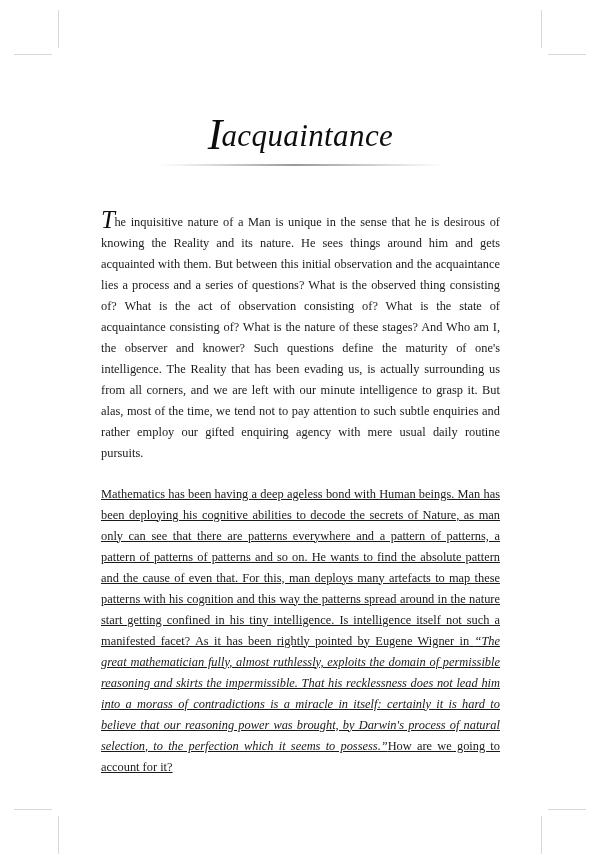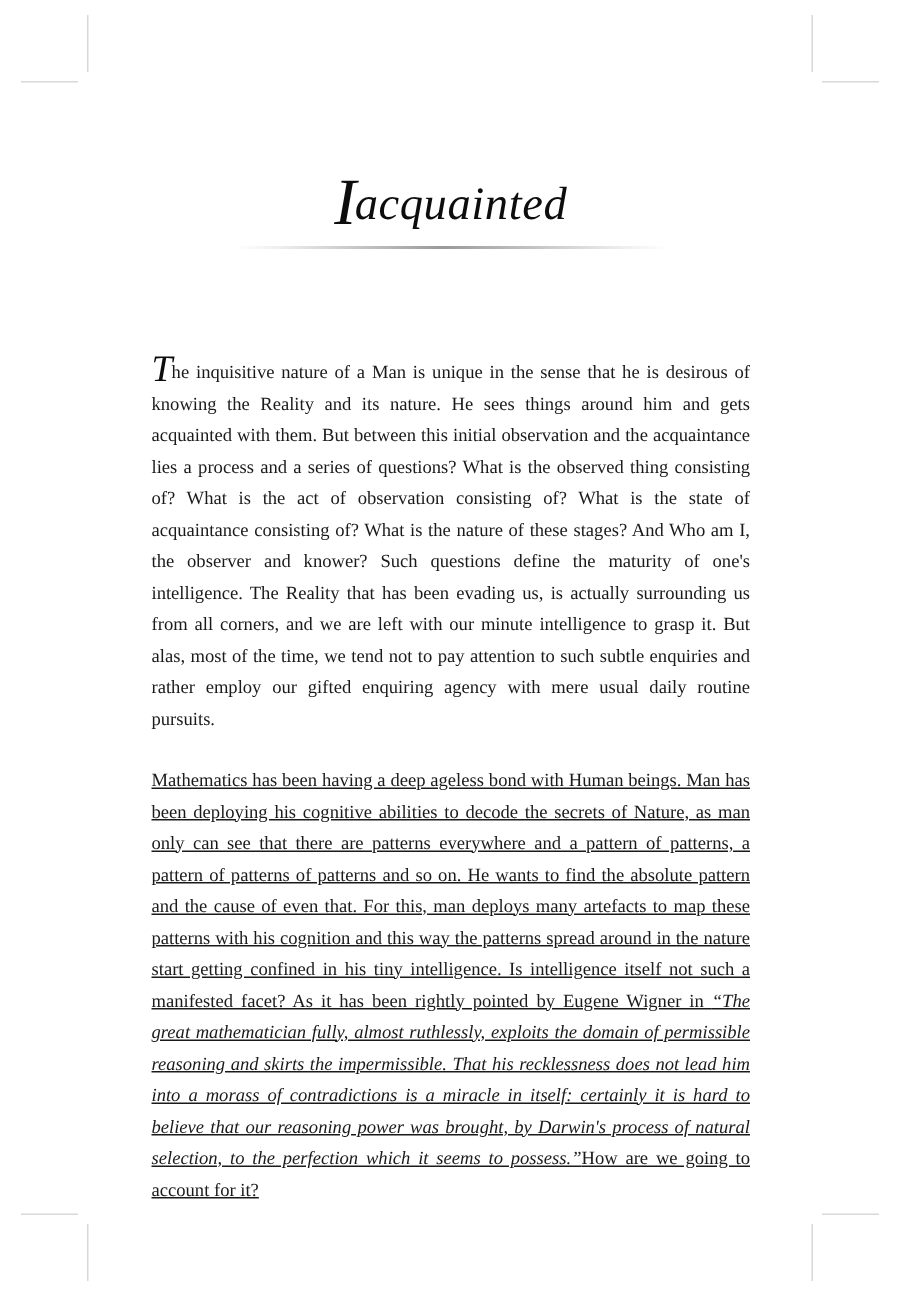--- a/index.html
+++ b/index.html
@@ -97,21 +97,21 @@
   .body-text {
     margin: 0;
     padding: 0;
     text-align: justify;
     text-justify: inter-word;
     font-size: 12.4px;
     line-height: 21px;
     color: #1a1a1a;
     hyphens: none;
   }
-  #para-one { margin-top: 72px; }
+  #para-one { margin-top: 46px; }
   #para-two { margin-top: 20px; text-decoration: underline; }
 
   .drop-cap {
     font-family: "Liberation Serif", "DejaVu Serif", serif;
     font-style: italic;
     font-size: 25px;
     line-height: 0;
     position: relative;
     top: 2px;
     letter-spacing: -0.5px;
@@ -138,21 +138,21 @@
   <span class="h"></span>
 </div>
 <div class="crop-mark cm-br">
   <span class="v"></span>
   <span class="h"></span>
 </div>
 
 <div class="page">
 
   <h1 class="chapter-title">
-    <span class="swash-cap">I</span><span>acquainted</span>
+    <span class="swash-cap">I</span><span>acquaintance</span>
   </h1>
 
   <div class="title-rule"></div>
 
   <p class="body-text" id="para-one">
     <span class="drop-cap">T</span><span>he inquisitive nature of a Man is unique in the sense that he is desirous of knowing the Reality and its nature. He sees things around him and gets acquainted with them. But between this initial observation and the acquaintance lies a process and a series of questions? What is the observed thing consisting of? What is the act of observation consisting of? What is the state of acquaintance consisting of? What is the nature of these stages? And Who am I, the observer and knower? Such questions define the maturity of one's intelligence. The Reality that has been evading us, is actually surrounding us from all corners, and we are left with our minute intelligence to grasp it. But alas, most of the time, we tend not to pay attention to such subtle enquiries and rather employ our gifted enquiring agency with mere usual daily routine pursuits.</span>
   </p>
 
   <p class="body-text" id="para-two">
     <span>Mathematics has been having a deep ageless bond with Human beings. Man has been deploying his cognitive abilities to decode the secrets of Nature, as  man only can see that there are patterns everywhere and a pattern of patterns, a pattern of patterns of patterns and so on. He wants to find the absolute pattern and the cause of even that. For this, man deploys many artefacts to map these patterns with his cognition and this way the patterns spread around in the nature start getting confined in his tiny intelligence. Is intelligence itself not such a manifested facet? As it has been rightly pointed by Eugene Wigner in </span><span class="quote">“The great mathematician fully, almost ruthlessly, exploits the domain of permissible reasoning and skirts the impermissible. That his recklessness does not lead him into a morass of contradictions is a miracle in itself: certainly it is hard to believe that our reasoning power was brought, by Darwin's process of natural selection, to the perfection which it seems to possess.”</span><span>How are we going to account for it?</span>

